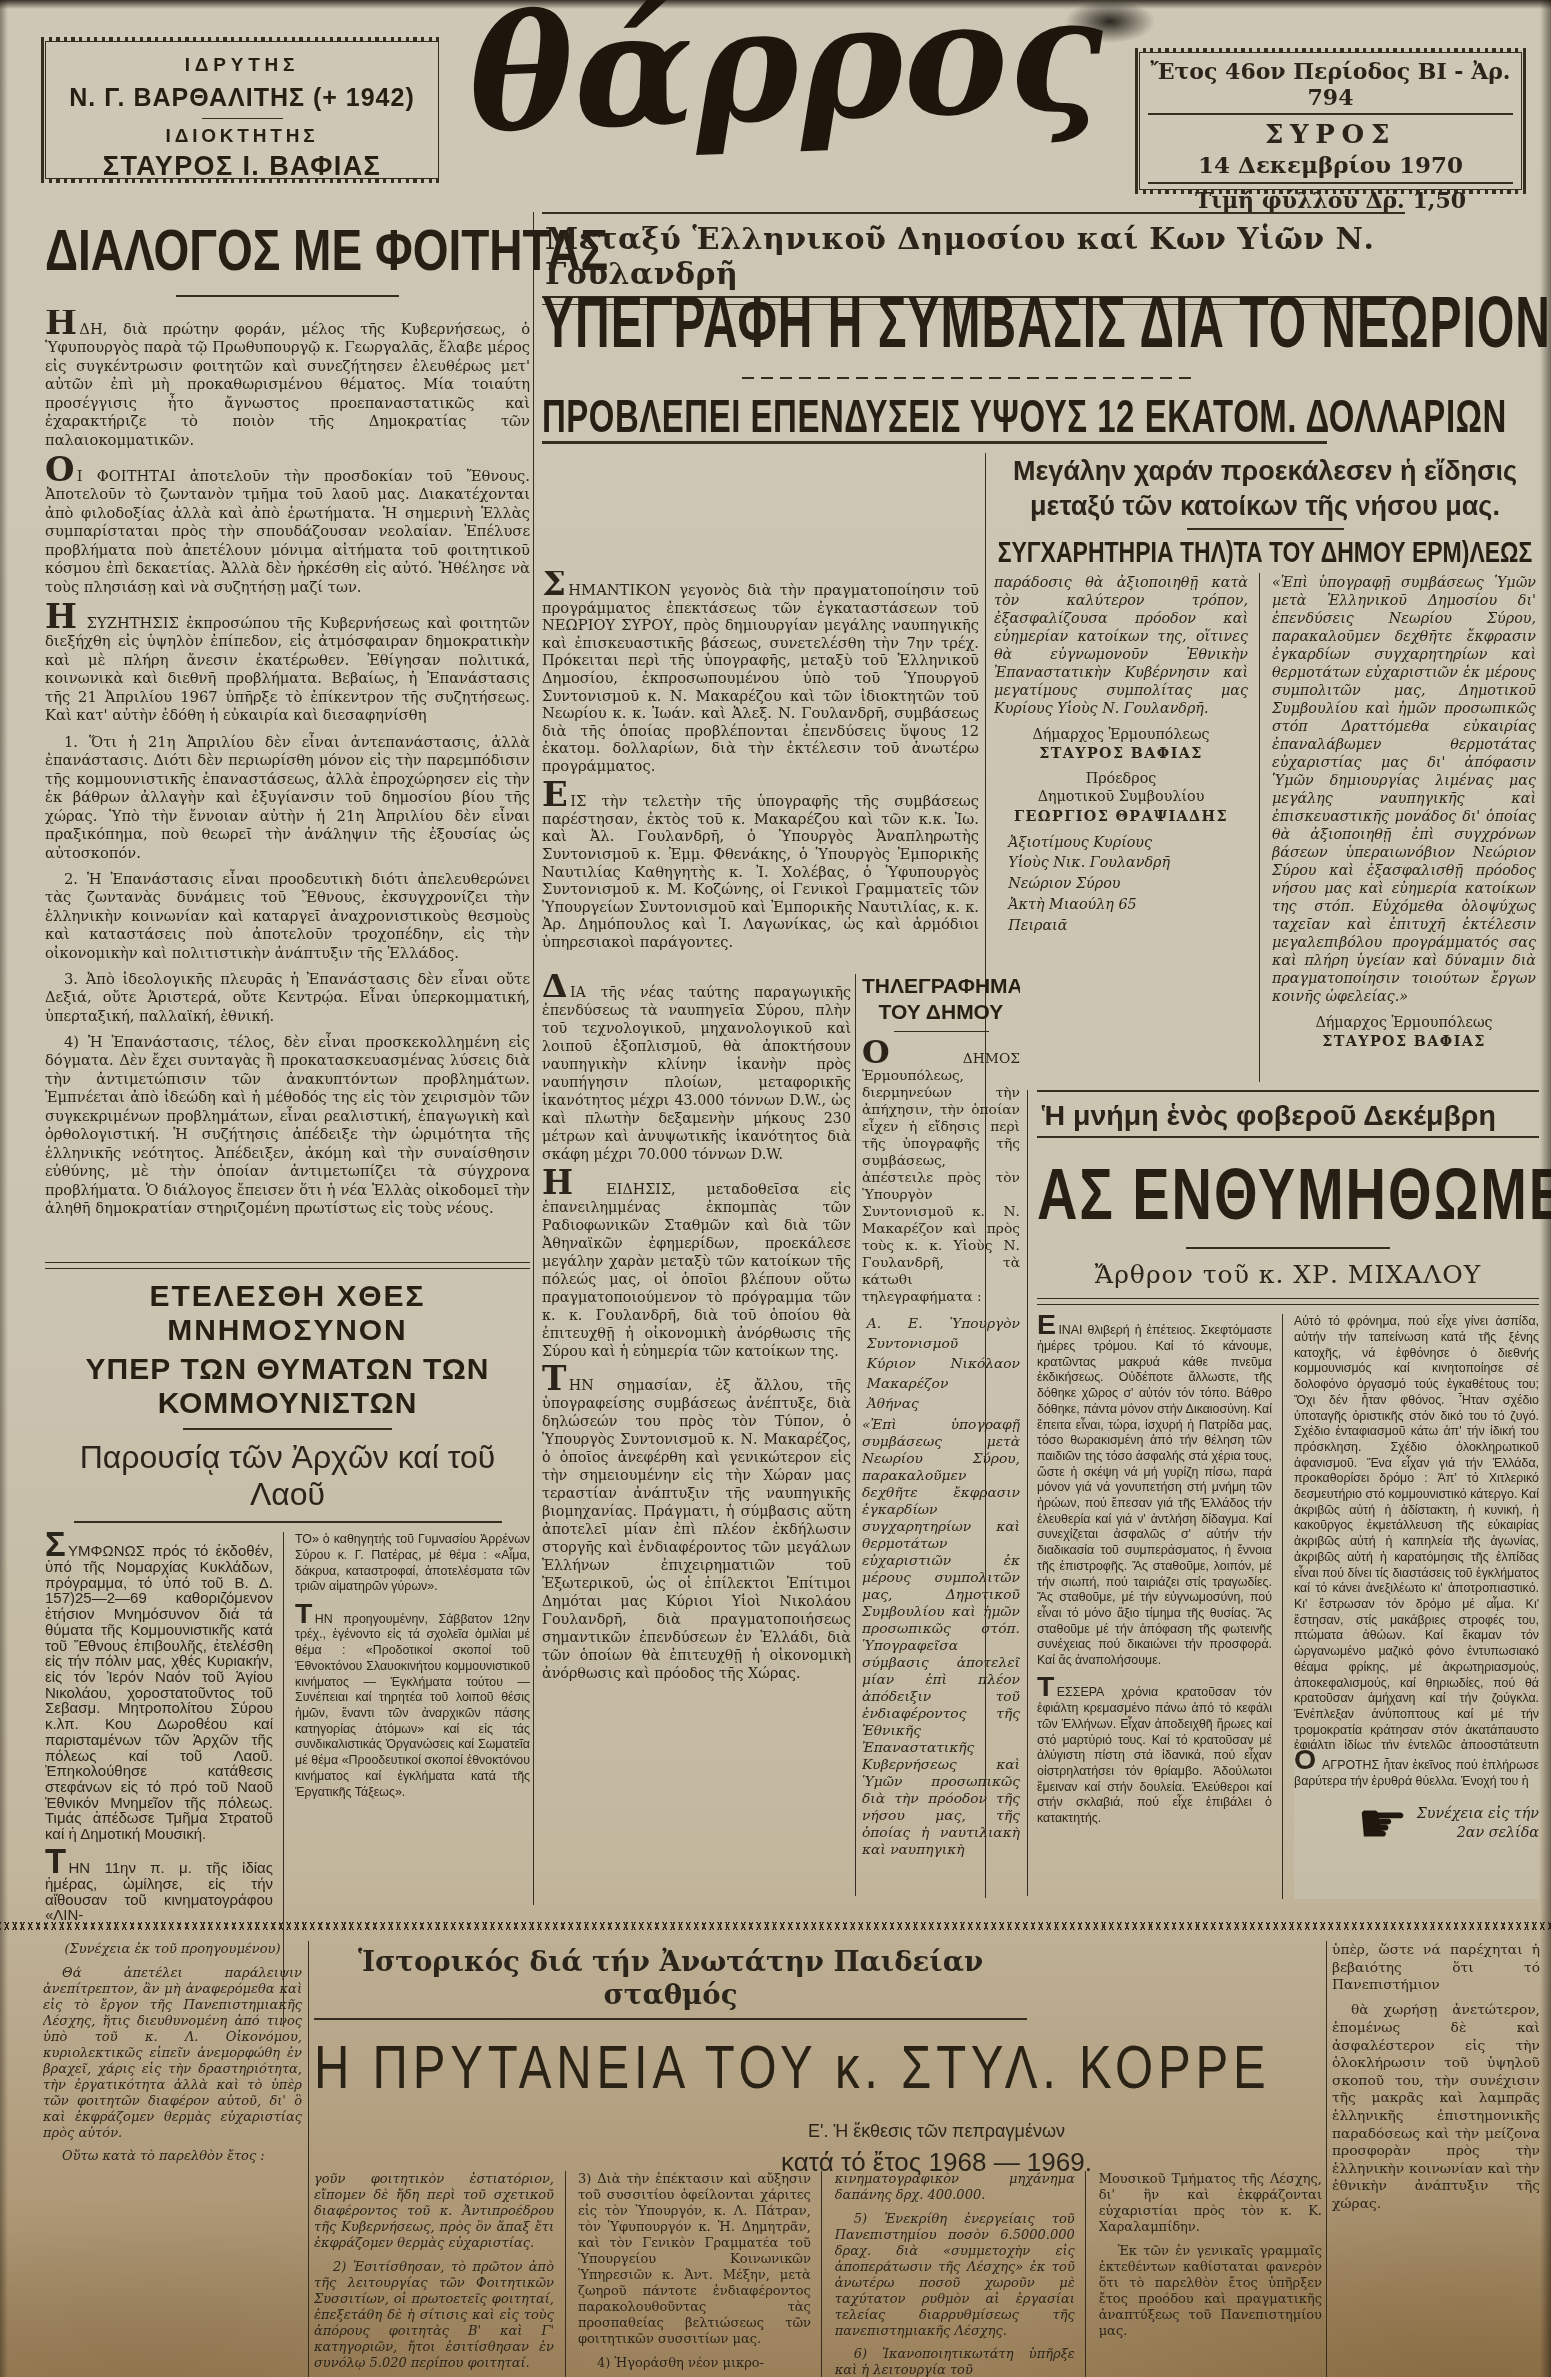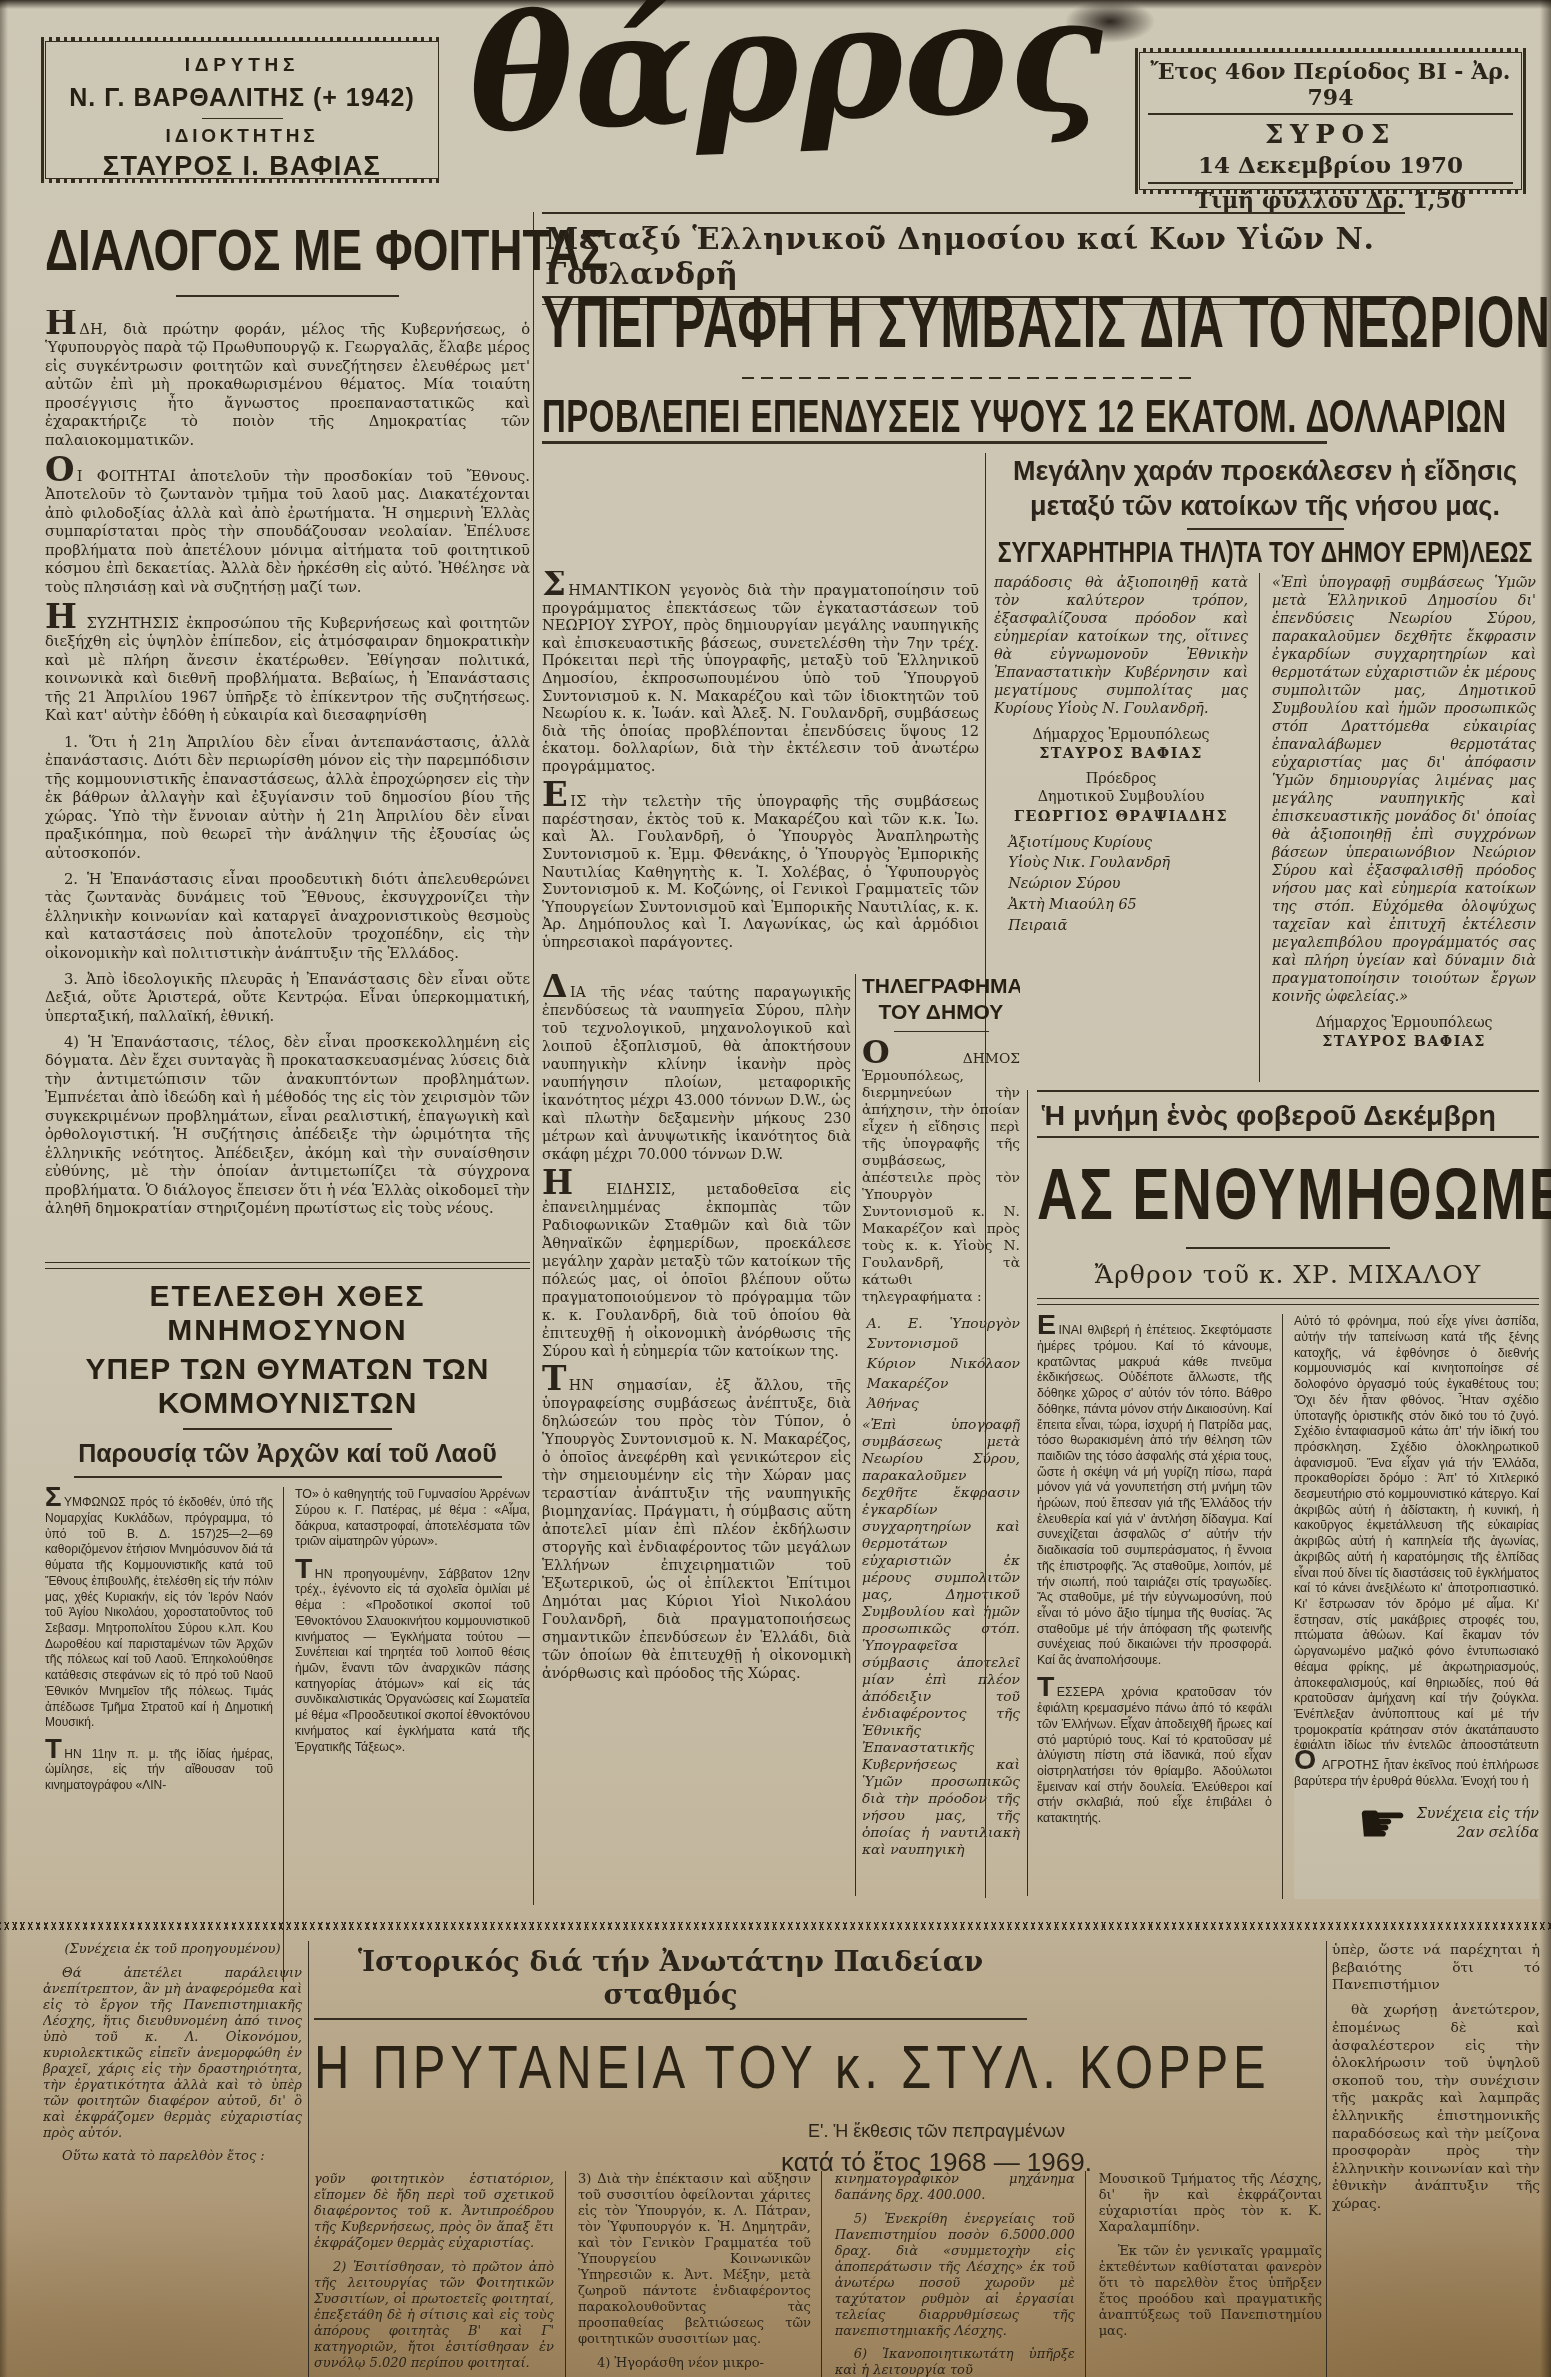--- a/index.html
+++ b/index.html
@@ -84,25 +84,25 @@
       <p class="para">4) Ἡ Ἐπανάστασις, τέλος, δὲν εἶναι προσκεκολλημένη εἰς δόγματα. Δὲν ἔχει συνταγὰς ἢ προκατασκευασμένας λύσεις διὰ τὴν ἀντιμετώπισιν τῶν ἀνακυπτόντων προβλημάτων. Ἐμπνέεται ἀπὸ ἰδεώδη καὶ ἡ μέθοδός της εἰς τὸν χειρισμὸν τῶν συγκεκριμένων προβλημάτων, εἶναι ρεαλιστική, ἐπαγωγικὴ καὶ ὀρθολογιστική. Ἡ συζήτησις ἀπέδειξε τὴν ὡριμότητα τῆς ἑλληνικῆς νεότητος. Ἀπέδειξεν, ἀκόμη καὶ τὴν συναίσθησιν εὐθύνης, μὲ τὴν ὁποίαν ἀντιμετωπίζει τὰ σύγχρονα προβλήματα. Ὁ διάλογος ἔπεισεν ὅτι ἡ νέα Ἑλλὰς οἰκοδομεῖ τὴν ἀληθῆ δημοκρατίαν στηριζομένη πρωτίστως εἰς τοὺς νέους.</p>
     </div>
   </div>
 
   <div class="abs" style="left:45px;top:1262px;width:485px;height:4.8px;border-top:1.4px solid #352d20;border-bottom:1.4px solid #352d20;"></div>
 
   <div class="abs" style="left:45px;top:1279px;width:485px;height:618px;">
     <div class="headline center" style="font-size:30px;letter-spacing:1.9px;">ΕΤΕΛΕΣΘΗ ΧΘΕΣ ΜΝΗΜΟΣΥΝΟΝ</div>
     <div class="headline center" style="font-size:30px;letter-spacing:1px;margin-top:4.8px;">ΥΠΕΡ ΤΩΝ ΘΥΜΑΤΩΝ ΤΩΝ ΚΟΜΜΟΥΝΙΣΤΩΝ</div>
     <div class="hrule" style="width:209px;height:1.9px;margin:8.6px auto;"></div>
-    <div class="center sans" style="font-size:25px;color:#2b241a;font-weight:bold;">Παρουσίᾳ τῶν Ἀρχῶν καί τοῦ Λαοῦ</div>
+    <div class="center sans" style="font-size:32px;color:#2b241a;">Παρουσίᾳ τῶν Ἀρχῶν καί τοῦ Λαοῦ</div>
     <div class="hrule" style="width:428px;height:1.4px;margin:8.6px auto 9.5px auto;"></div>
     <div class="clip" style="position:relative;height:495px;">
       <div class="vr" style="left:238px;top:0;width:1px;height:495px;"></div>
-      <div class="abs just sans clip" style="left:0;top:0;width:228px;height:495px;font-size:12px;line-height:15.7px;">
+      <div class="abs just sans clip" style="left:0;top:0;width:228px;height:495px;font-size:15px;line-height:15.7px;">
         <p class="para dc">ΣΥΜΦΩΝΩΣ πρός τό ἐκδοθέν, ὑπό τῆς Νομαρχίας Κυκλάδων, πρόγραμμα, τό ὑπό τοῦ Β. Δ. 157)25—2—69 καθοριζόμενον ἐτήσιον Μνημόσυνον διά τά θύματα τῆς Κομμουνιστικῆς κατά τοῦ Ἔθνους ἐπιβουλῆς, ἐτελέσθη εἰς τήν πόλιν μας, χθές Κυριακήν, εἰς τόν Ἱερόν Ναόν τοῦ Ἁγίου Νικολάου, χοροστατοῦντος τοῦ Σεβασμ. Μητροπολίτου Σύρου κ.λπ. Κου Δωροθέου καί παρισταμένων τῶν Ἀρχῶν τῆς πόλεως καί τοῦ Λαοῦ. Ἐπηκολούθησε κατάθεσις στεφάνων εἰς τό πρό τοῦ Ναοῦ Ἐθνικόν Μνημεῖον τῆς πόλεως. Τιμάς ἀπέδωσε Τμῆμα Στρατοῦ καί ἡ Δημοτική Μουσική.</p>
         <p class="para dc">ΤΗΝ 11ην π. μ. τῆς ἰδίας ἡμέρας, ὡμίλησε, εἰς τήν αἴθουσαν τοῦ κινηματογράφου «ΛΙΝ-</p>
       </div>
       <div class="abs just sans clip" style="left:250px;top:0;width:235px;height:495px;font-size:12.4px;line-height:15.7px;">
         <p class="para" style="text-indent:0;">ΤΟ» ὁ καθηγητής τοῦ Γυμνασίου Ἀρρένων Σύρου κ. Γ. Πατέρας, μέ θέμα : «Αἷμα, δάκρυα, καταστροφαί, ἀποτελέσματα τῶν τριῶν αἱματηρῶν γύρων».</p>
         <p class="para dc">ΤΗΝ προηγουμένην, Σάββατον 12ην τρέχ., ἐγένοντο εἰς τά σχολεῖα ὁμιλίαι μέ θέμα : «Προδοτικοί σκοποί τοῦ Ἐθνοκτόνου Σλαυοκινήτου κομμουνιστικοῦ κινήματος — Ἐγκλήματα τούτου — Συνέπειαι καί τηρητέα τοῦ λοιποῦ θέσις ἡμῶν, ἔναντι τῶν ἀναρχικῶν πάσης κατηγορίας ἀτόμων» καί εἰς τάς συνδικαλιστικάς Ὀργανώσεις καί Σωματεῖα μέ θέμα «Προοδευτικοί σκοποί ἐθνοκτόνου κινήματος καί ἐγκλήματα κατά τῆς Ἐργατικῆς Τάξεως».</p>
       </div>
     </div>
   </div>
 

